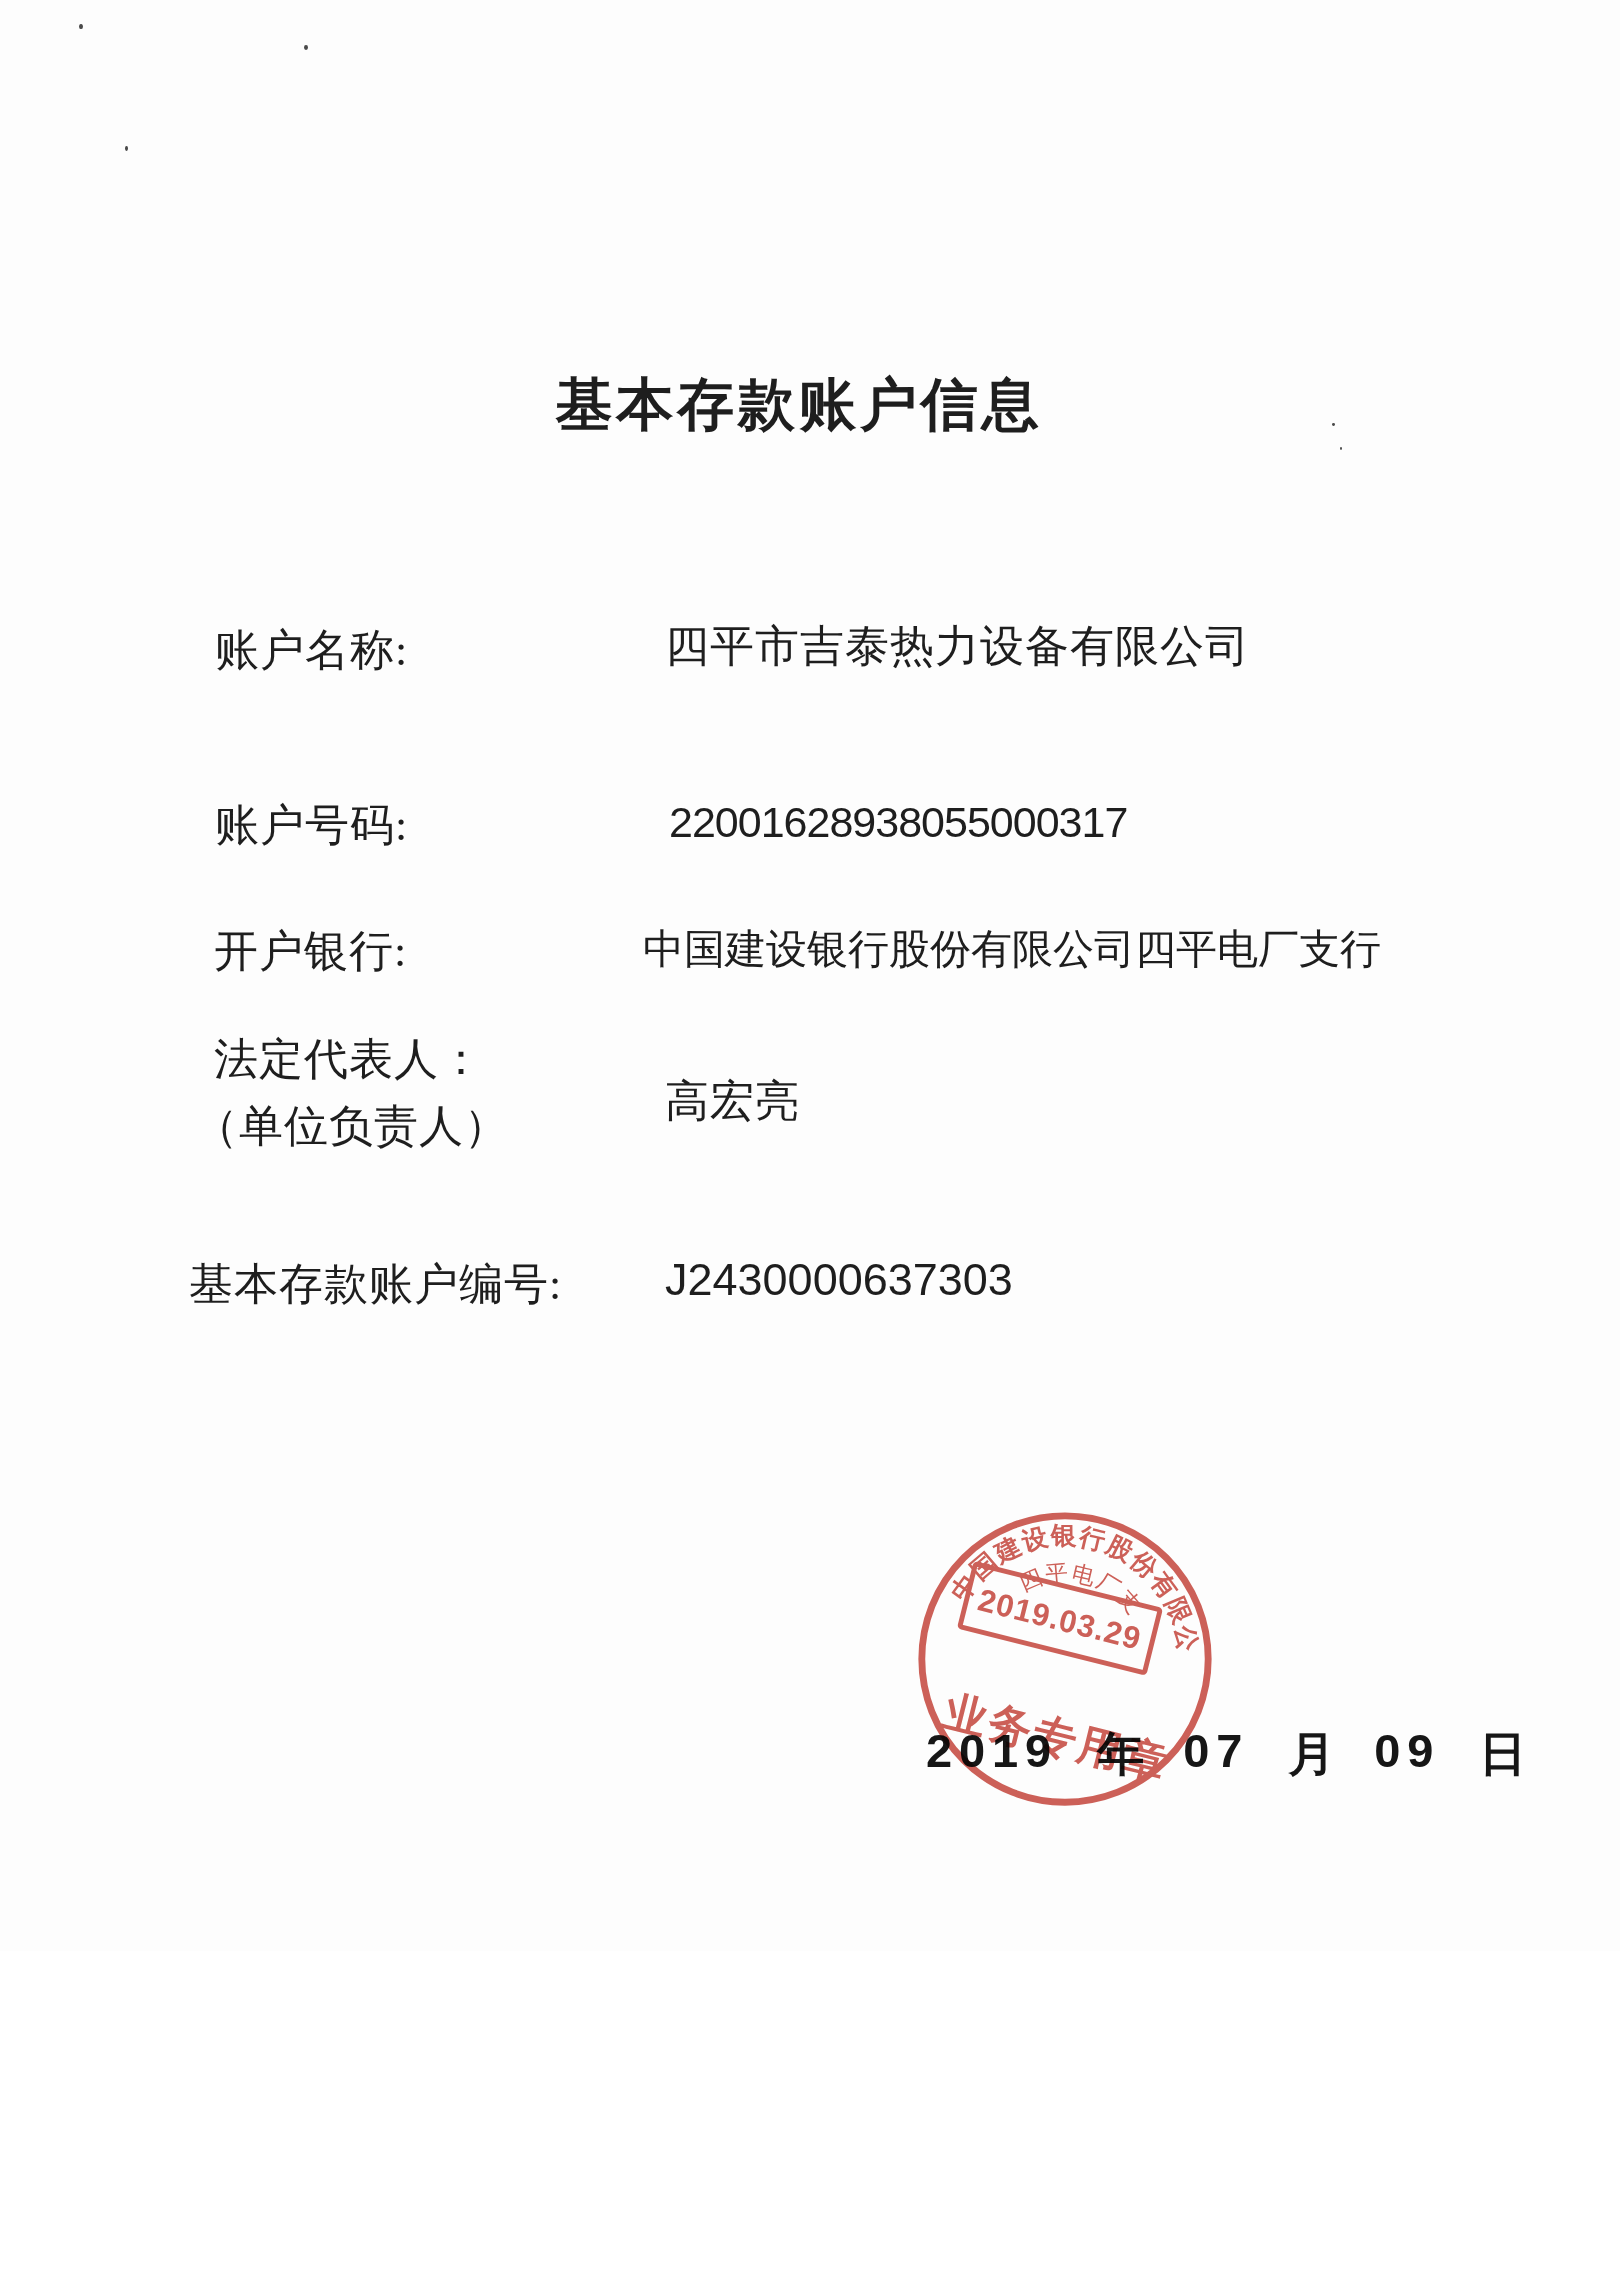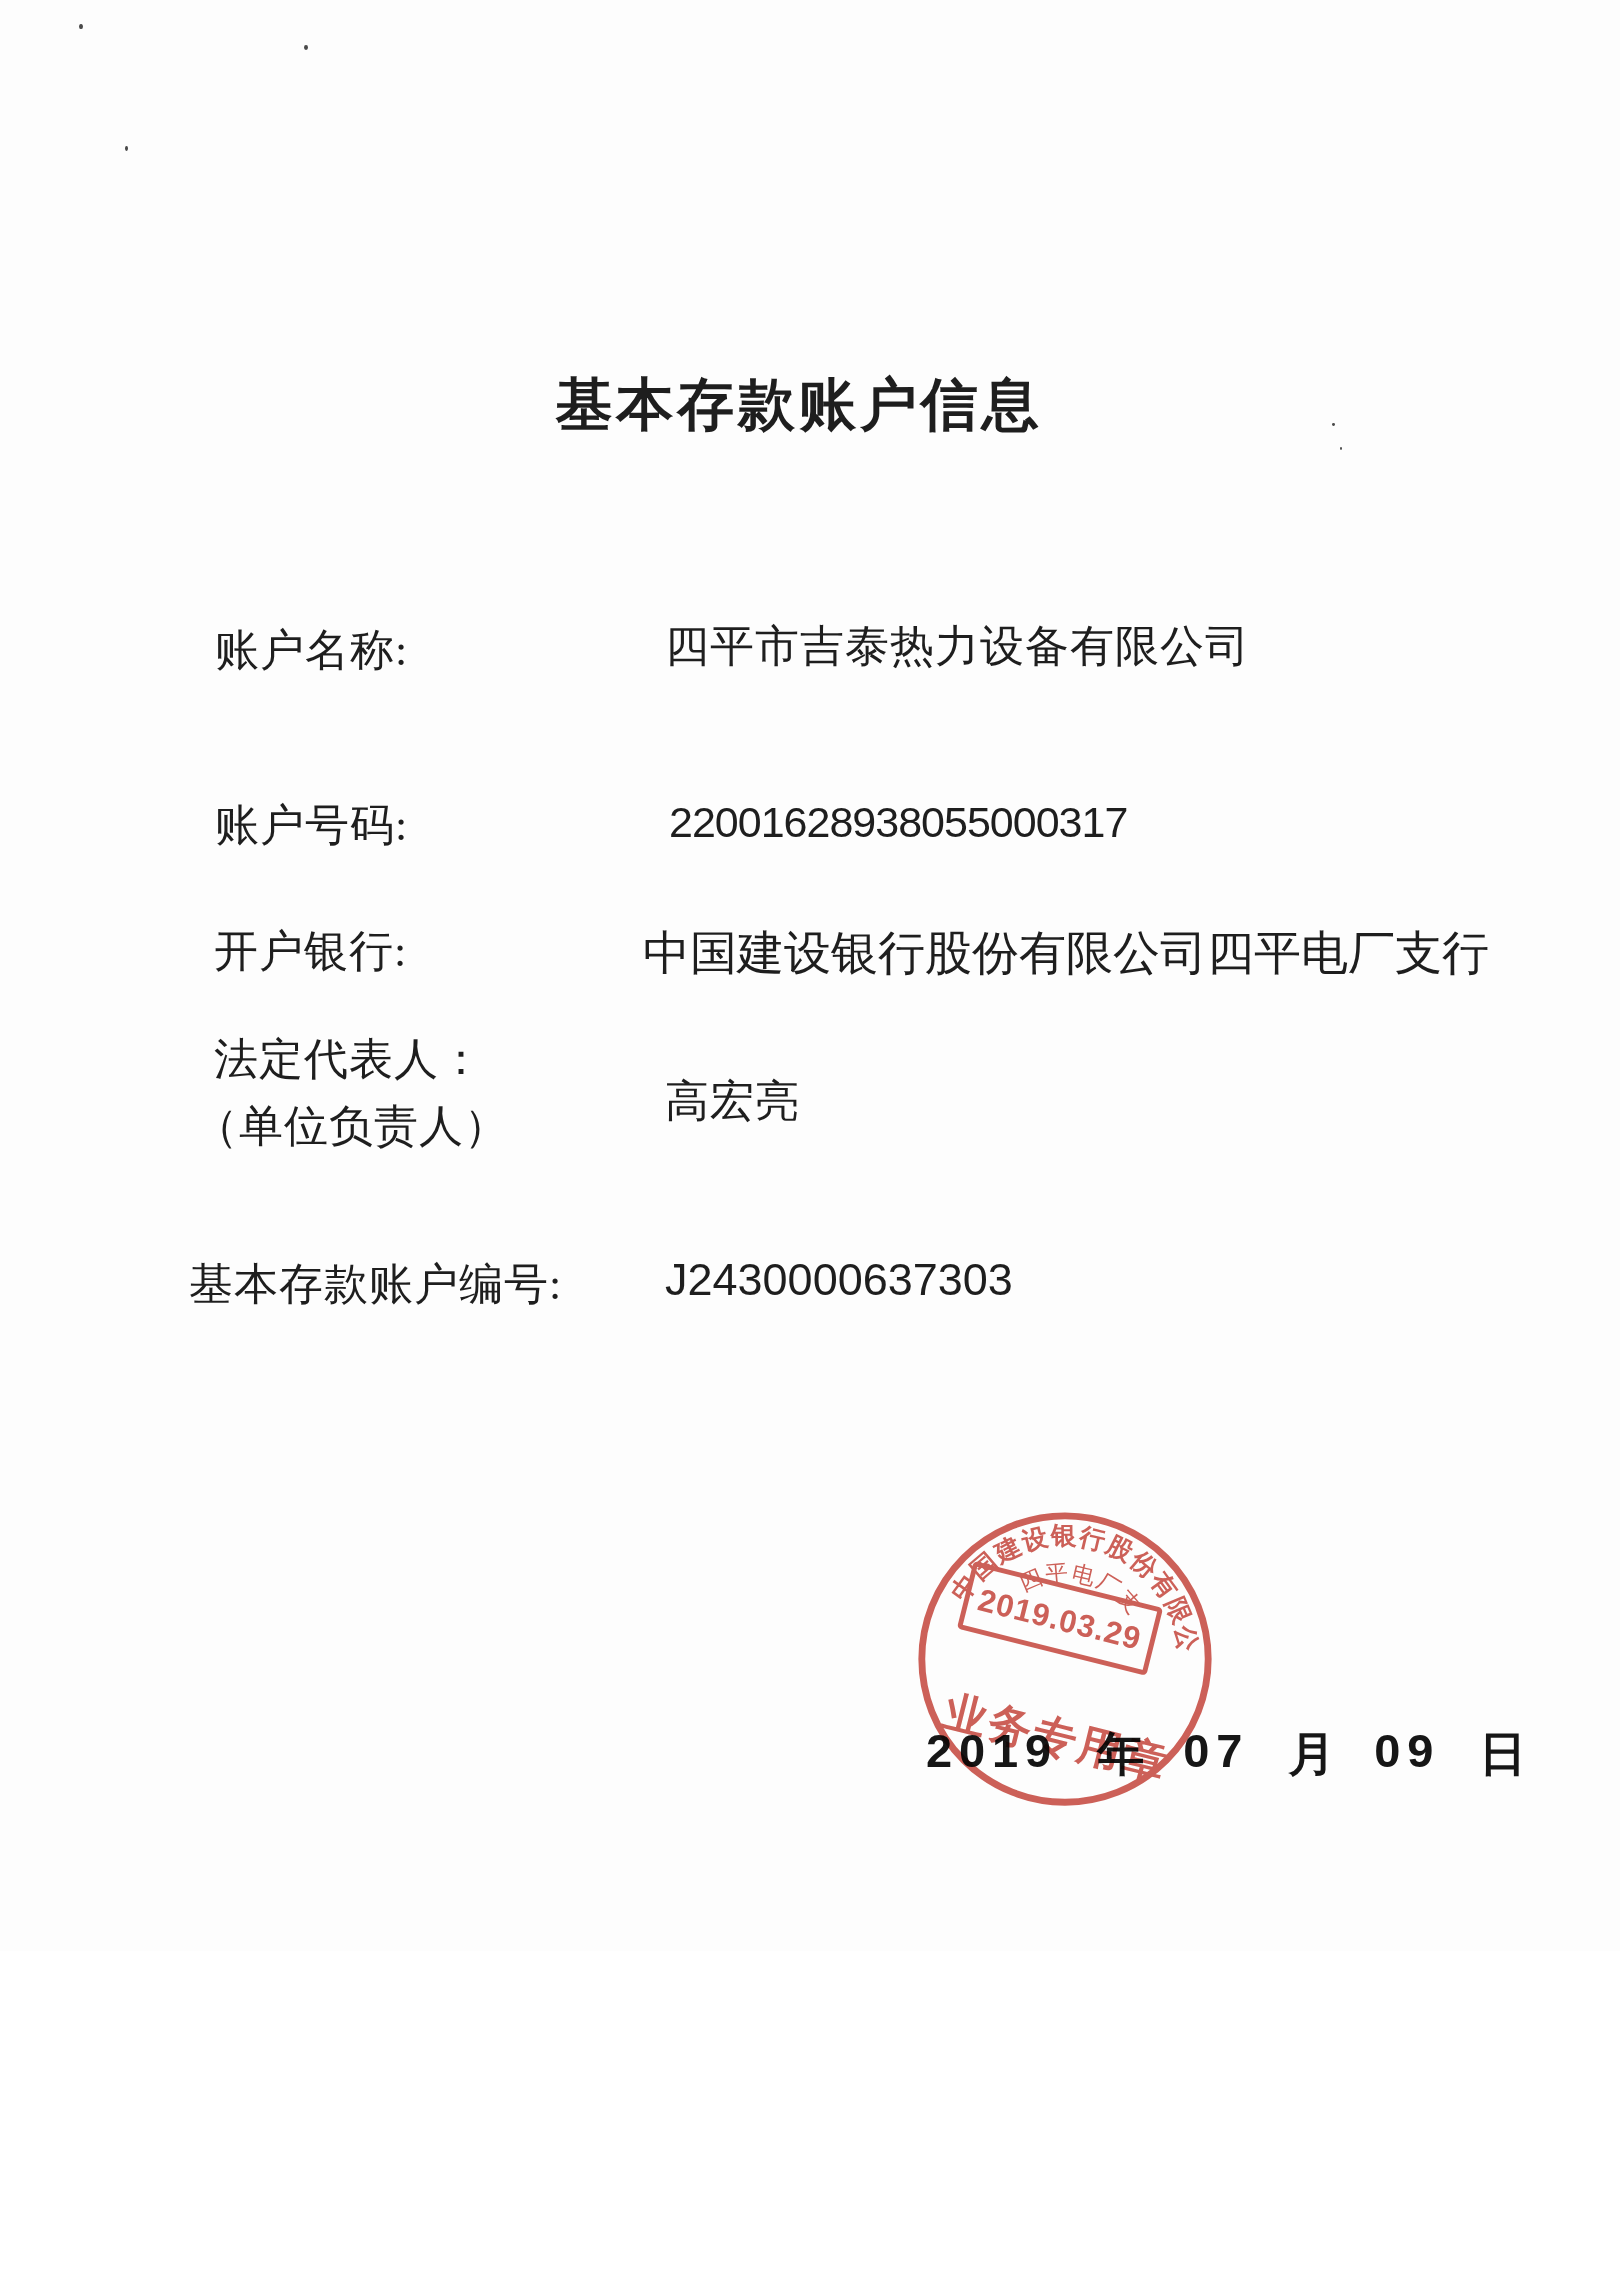--- a/index.html
+++ b/index.html
@@ -44,21 +44,21 @@
     font-size:44px;
     font-weight:400;
     letter-spacing:1px;
     color:var(--ink);
     white-space:nowrap;
   }
   .numeric{
     font-family:"Liberation Sans","DejaVu Sans",sans-serif;
     letter-spacing:0;
   }
-  .value-bank{font-size:47px;letter-spacing:0;}
+  .value-bank{font-size:41px;letter-spacing:0;}
   .value-account-no{font-size:43px;letter-spacing:-1px;}
   .value-deposit-no{font-size:45px;}
   .date-line{
     position:absolute;
     left:926px; top:1723px;
     display:flex;
     align-items:flex-start;
     gap:39px;
     font-family:"Liberation Sans","DejaVu Sans",sans-serif;
     font-size:47px;

